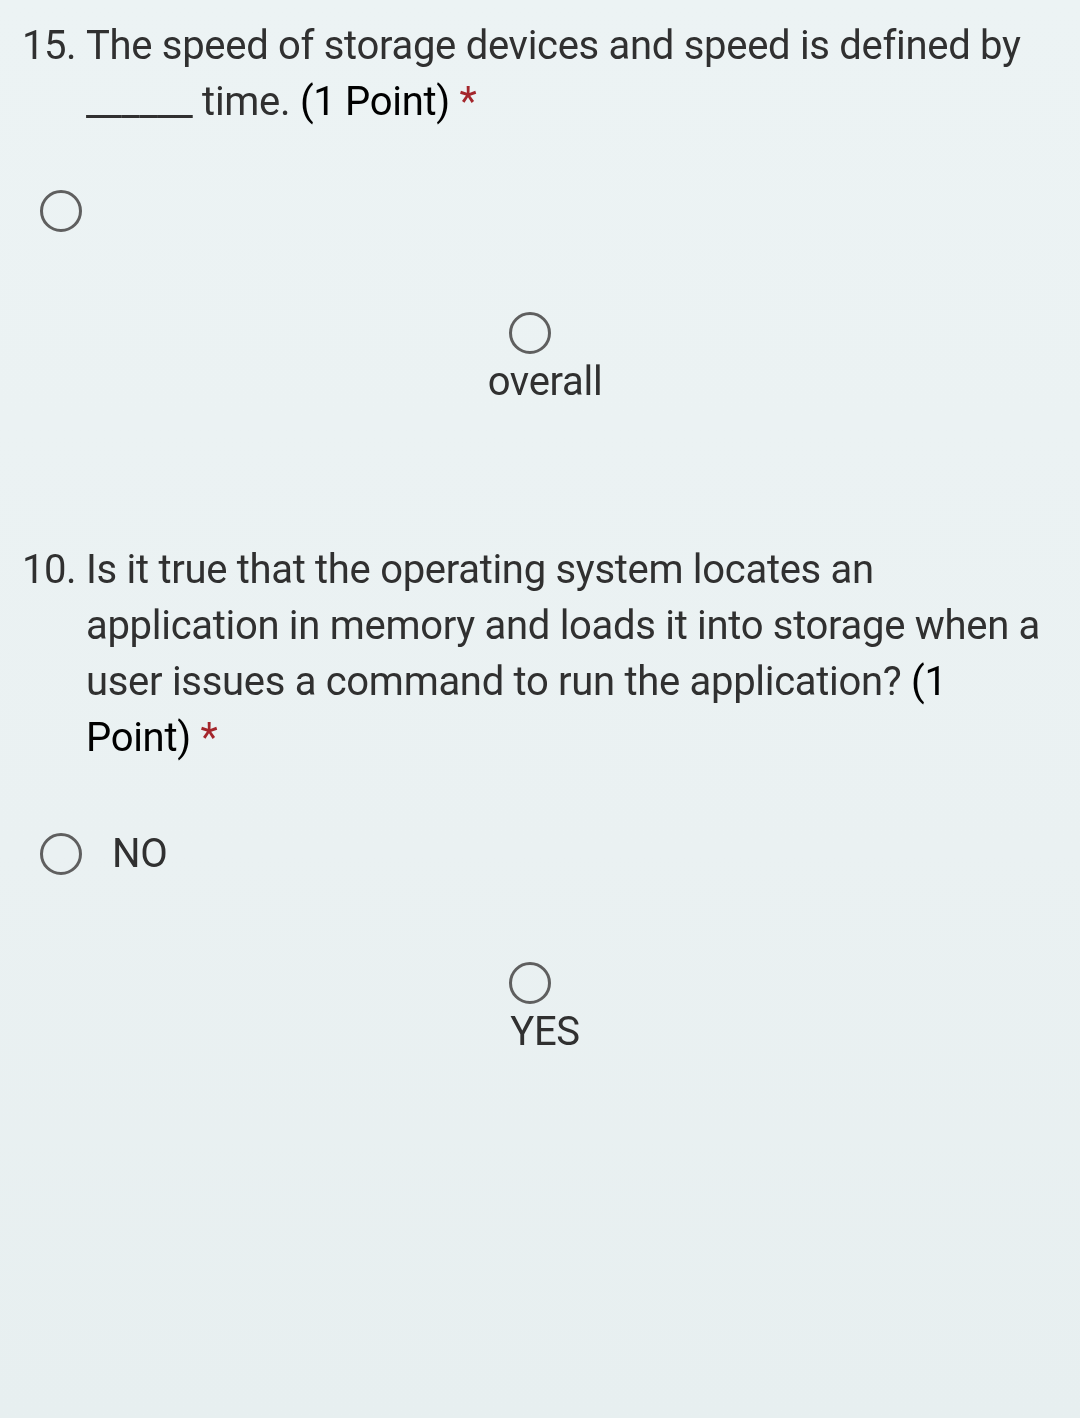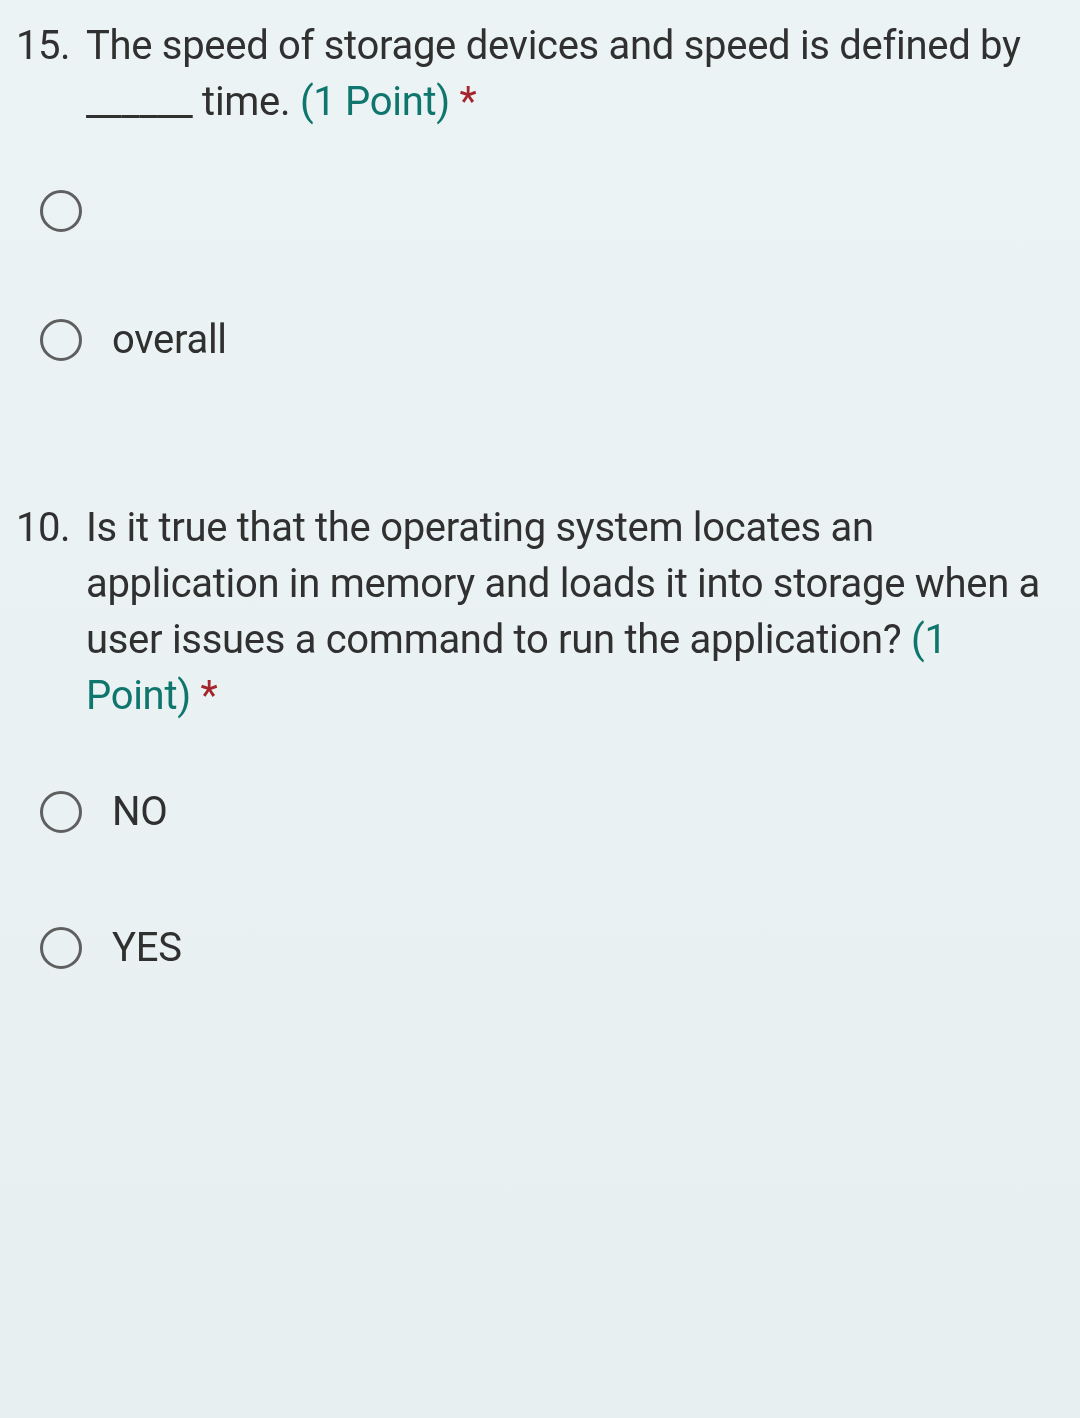--- a/index.html
+++ b/index.html
@@ -24,45 +24,47 @@
   }
   .question-block.second {
     padding-top: 132px;
   }
   .q-row {
     display: flex;
   }
   .q-number {
     width: 70px;
     flex-shrink: 0;
+    text-align: right;
     padding-right: 10px;
     letter-spacing: -0.5px;
   }
   .q-text {
     flex: 1;
     letter-spacing: -0.3px;
   }
   .points {
-    color: #0f766e;
+    color: #000000;
   }
   .required {
     color: #a4262c;
   }
   .options {
     padding-left: 24px;
     padding-top: 60px;
   }
   .option {
     display: flex;
     align-items: center;
     margin-bottom: 80px;
     cursor: pointer;
   }
   .option:last-child {
     margin-bottom: 0;
+    flex-direction: column;
   }
   .radio {
     width: 42px;
     height: 42px;
     border: 3.5px solid #5f5f5f;
     border-radius: 50%;
     flex-shrink: 0;
     margin-right: 30px;
     background: transparent;
   }

